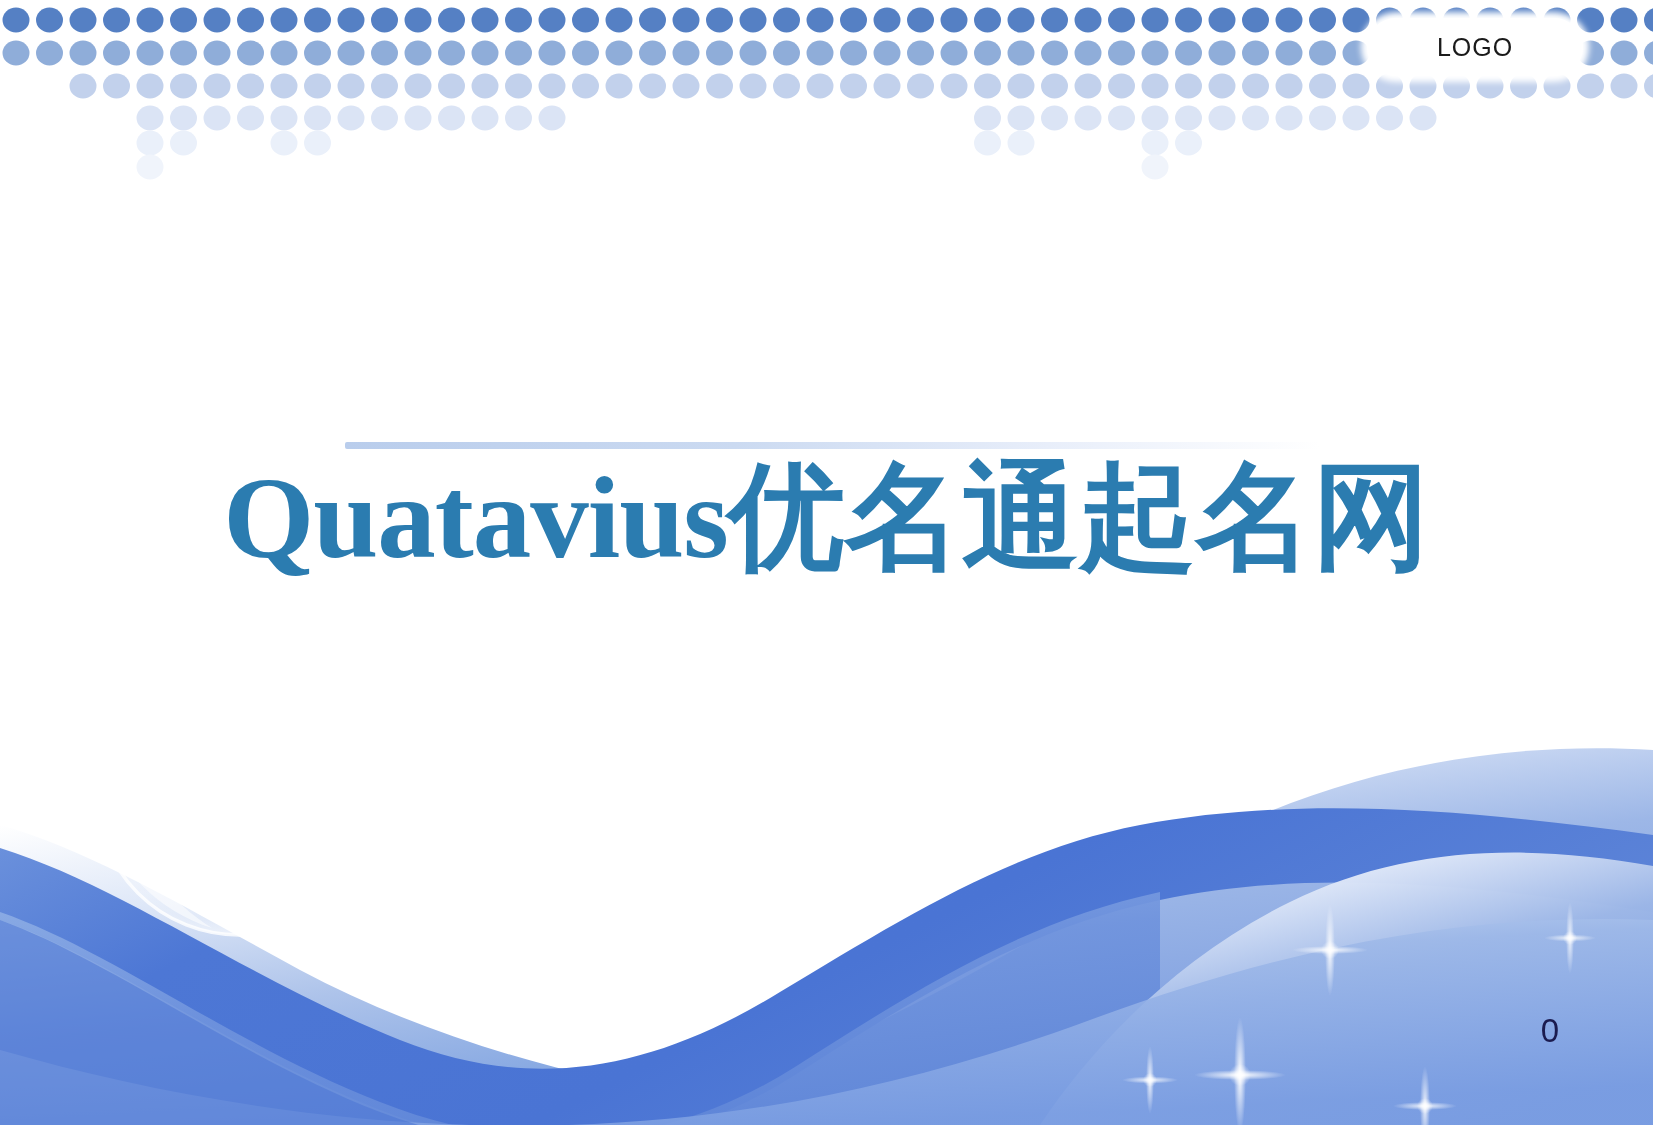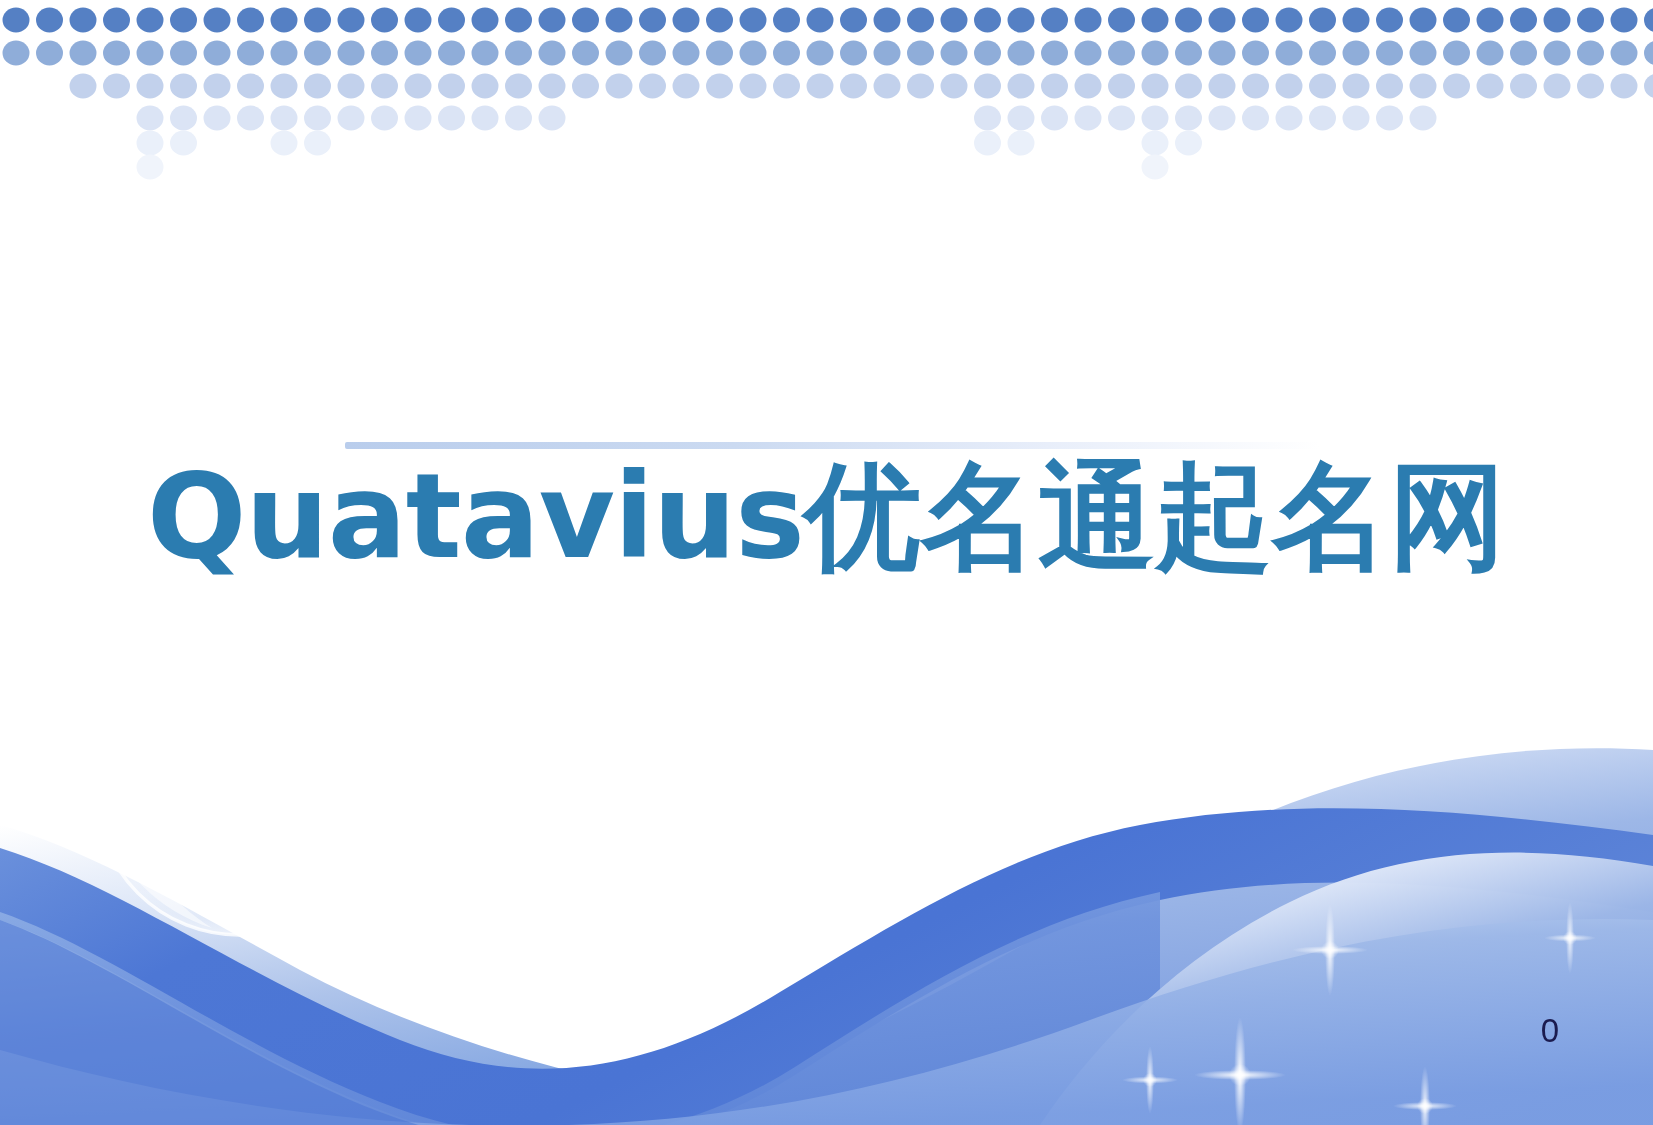--- a/index.html
+++ b/index.html
@@ -83,21 +83,21 @@
     width: 1653px;
     text-align: center;
     font-family: "DejaVu Sans", "Liberation Sans", sans-serif;
     font-weight: bold;
     font-size: 117px;
     line-height: 1.18;
     color: #2b7cb0;
     letter-spacing: -1px;
     white-space: nowrap;
   }
-  #title-text .latin { letter-spacing: -1px; }
+  #title-text .latin { letter-spacing: -1px; font-family: Liberation Serif, serif; }
   #title-text .cjk { letter-spacing: 0px; }
 
   
   #page-number {
     position: absolute;
     left: 1520px;
     top: 1012px;
     width: 60px;
     text-align: center;
     font-family: "Liberation Sans", sans-serif;
@@ -293,20 +293,23 @@
         <ellipse cx="317.5" cy="143" rx="13.5" ry="12.5" fill="#eaf0fa"></ellipse>
         <ellipse cx="987.5" cy="143" rx="13.5" ry="12.5" fill="#eaf0fa"></ellipse>
         <ellipse cx="1021.0" cy="143" rx="13.5" ry="12.5" fill="#eaf0fa"></ellipse>
         <ellipse cx="1155.0" cy="143" rx="13.5" ry="12.5" fill="#eaf0fa"></ellipse>
         <ellipse cx="1188.5" cy="143" rx="13.5" ry="12.5" fill="#eaf0fa"></ellipse>
         <ellipse cx="150.0" cy="167" rx="13.5" ry="12.5" fill="#f0f4fb"></ellipse>
         <ellipse cx="1155.0" cy="167" rx="13.5" ry="12.5" fill="#f0f4fb"></ellipse>
       </g>
   </svg>
 
+  <div id="logo-plate">
+    <span class="logo-text">LOGO</span>
+  </div>
 
   <div id="title-block">
     <div id="title-rule"></div>
     <div id="title-text"><span class="latin">Quatavius</span><span class="cjk">优名通起名网</span></div>
   </div>
 
   <svg id="bottom-art" viewBox="0 0 1653 505" width="1653" height="505" preserveAspectRatio="none">
     <defs>
       <linearGradient id="gradPale" x1="0" y1="0" x2="0.35" y2="1">
         <stop offset="0%" stop-color="#ffffff"></stop>

